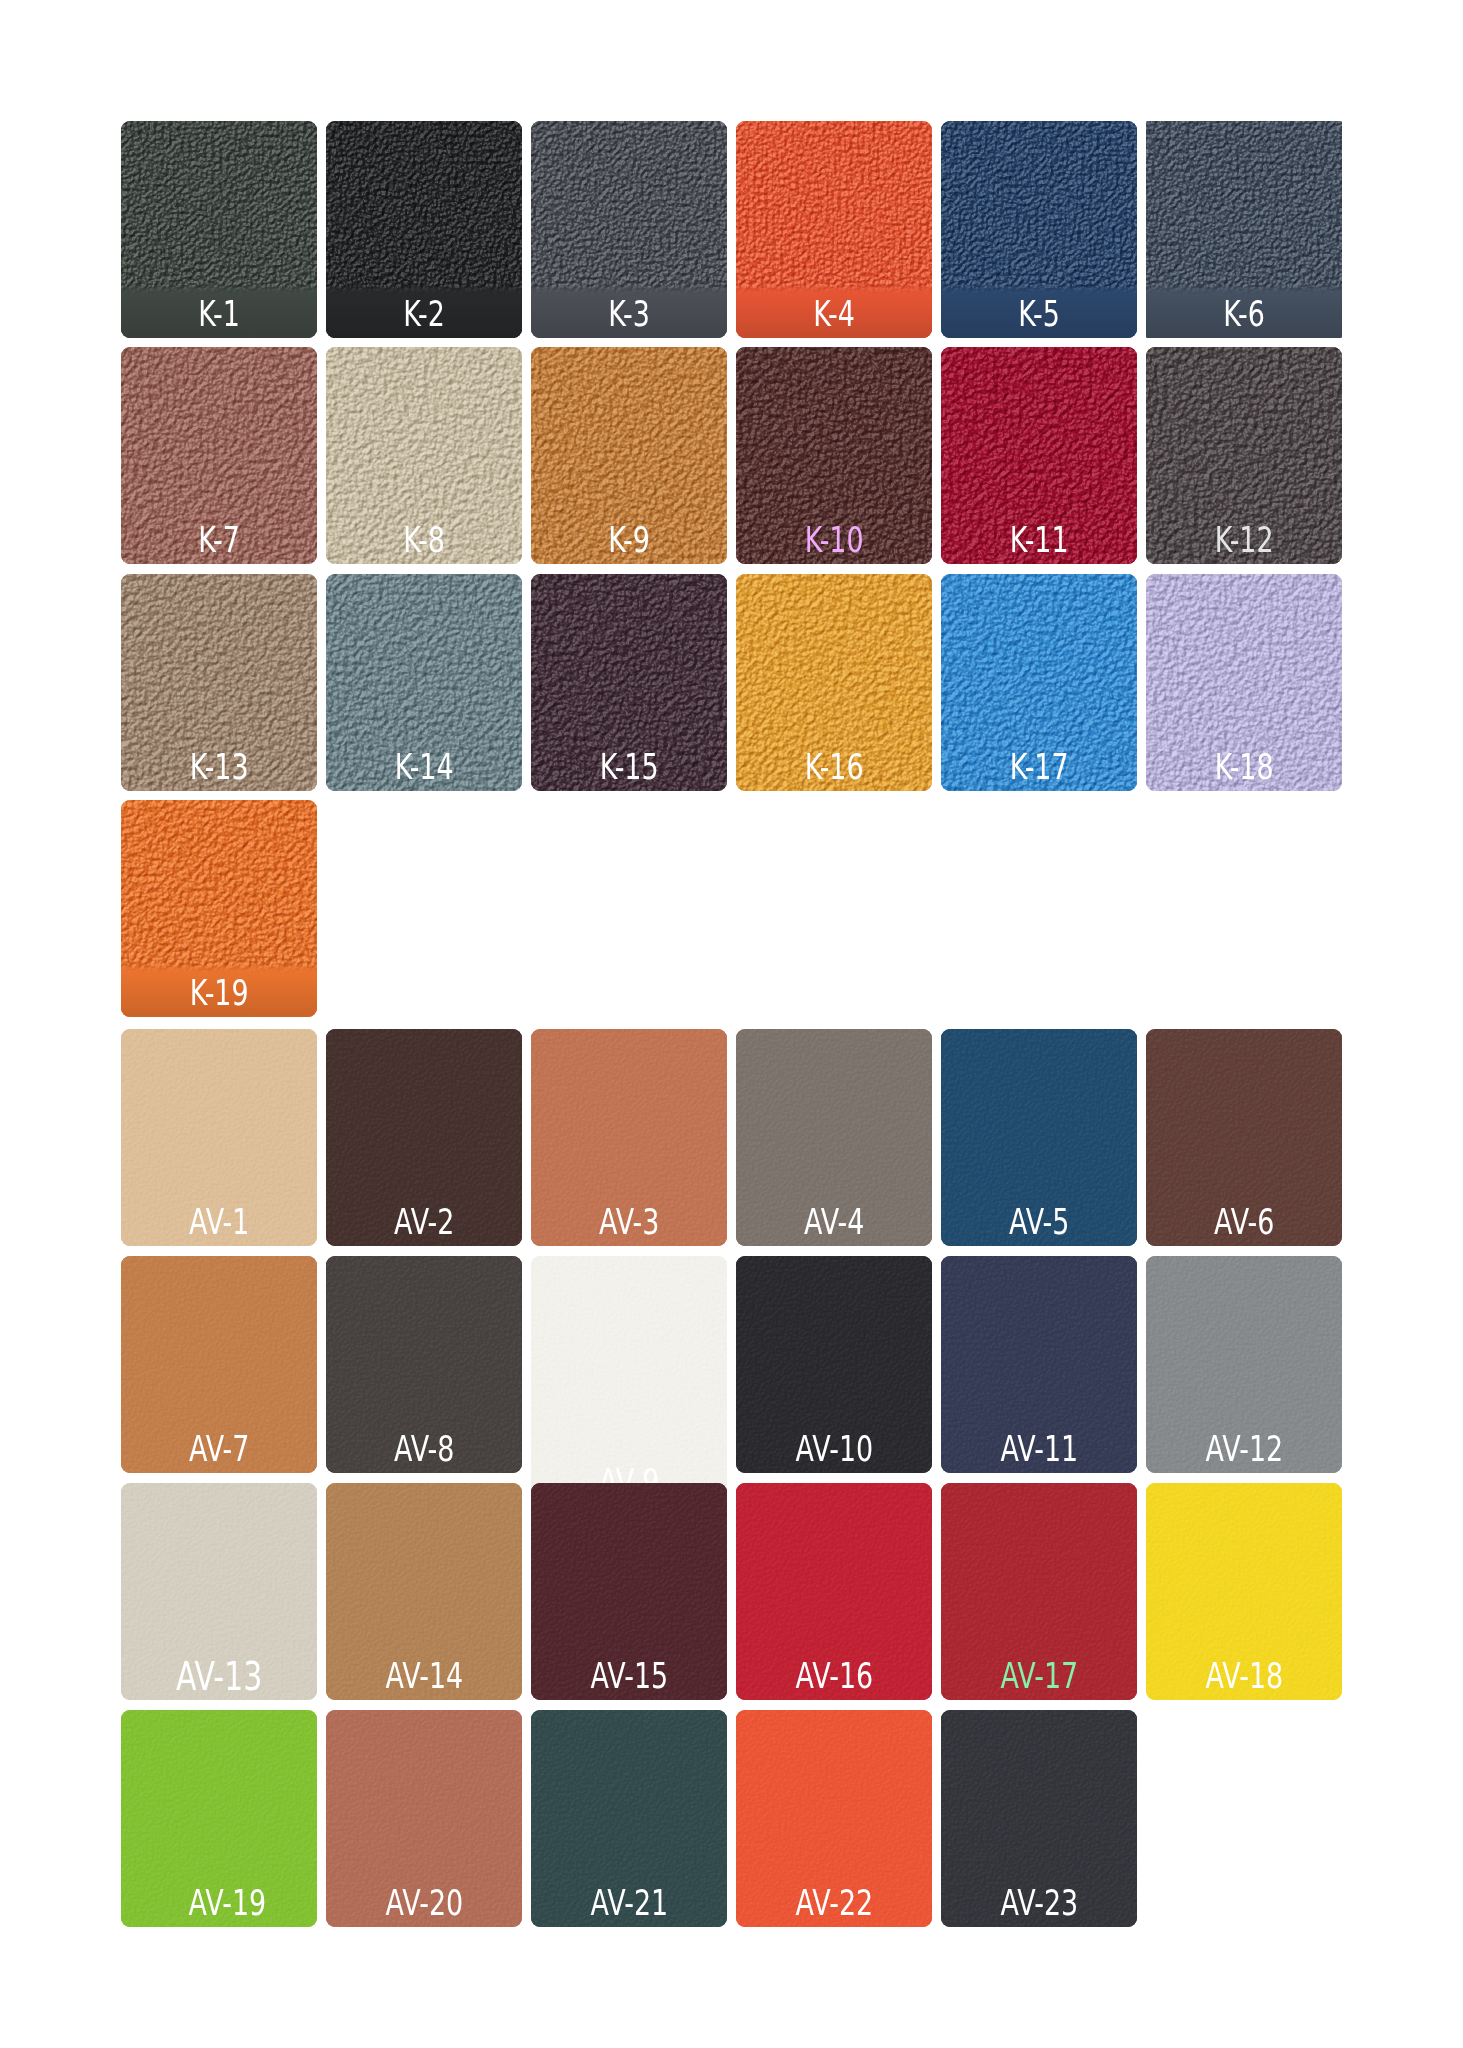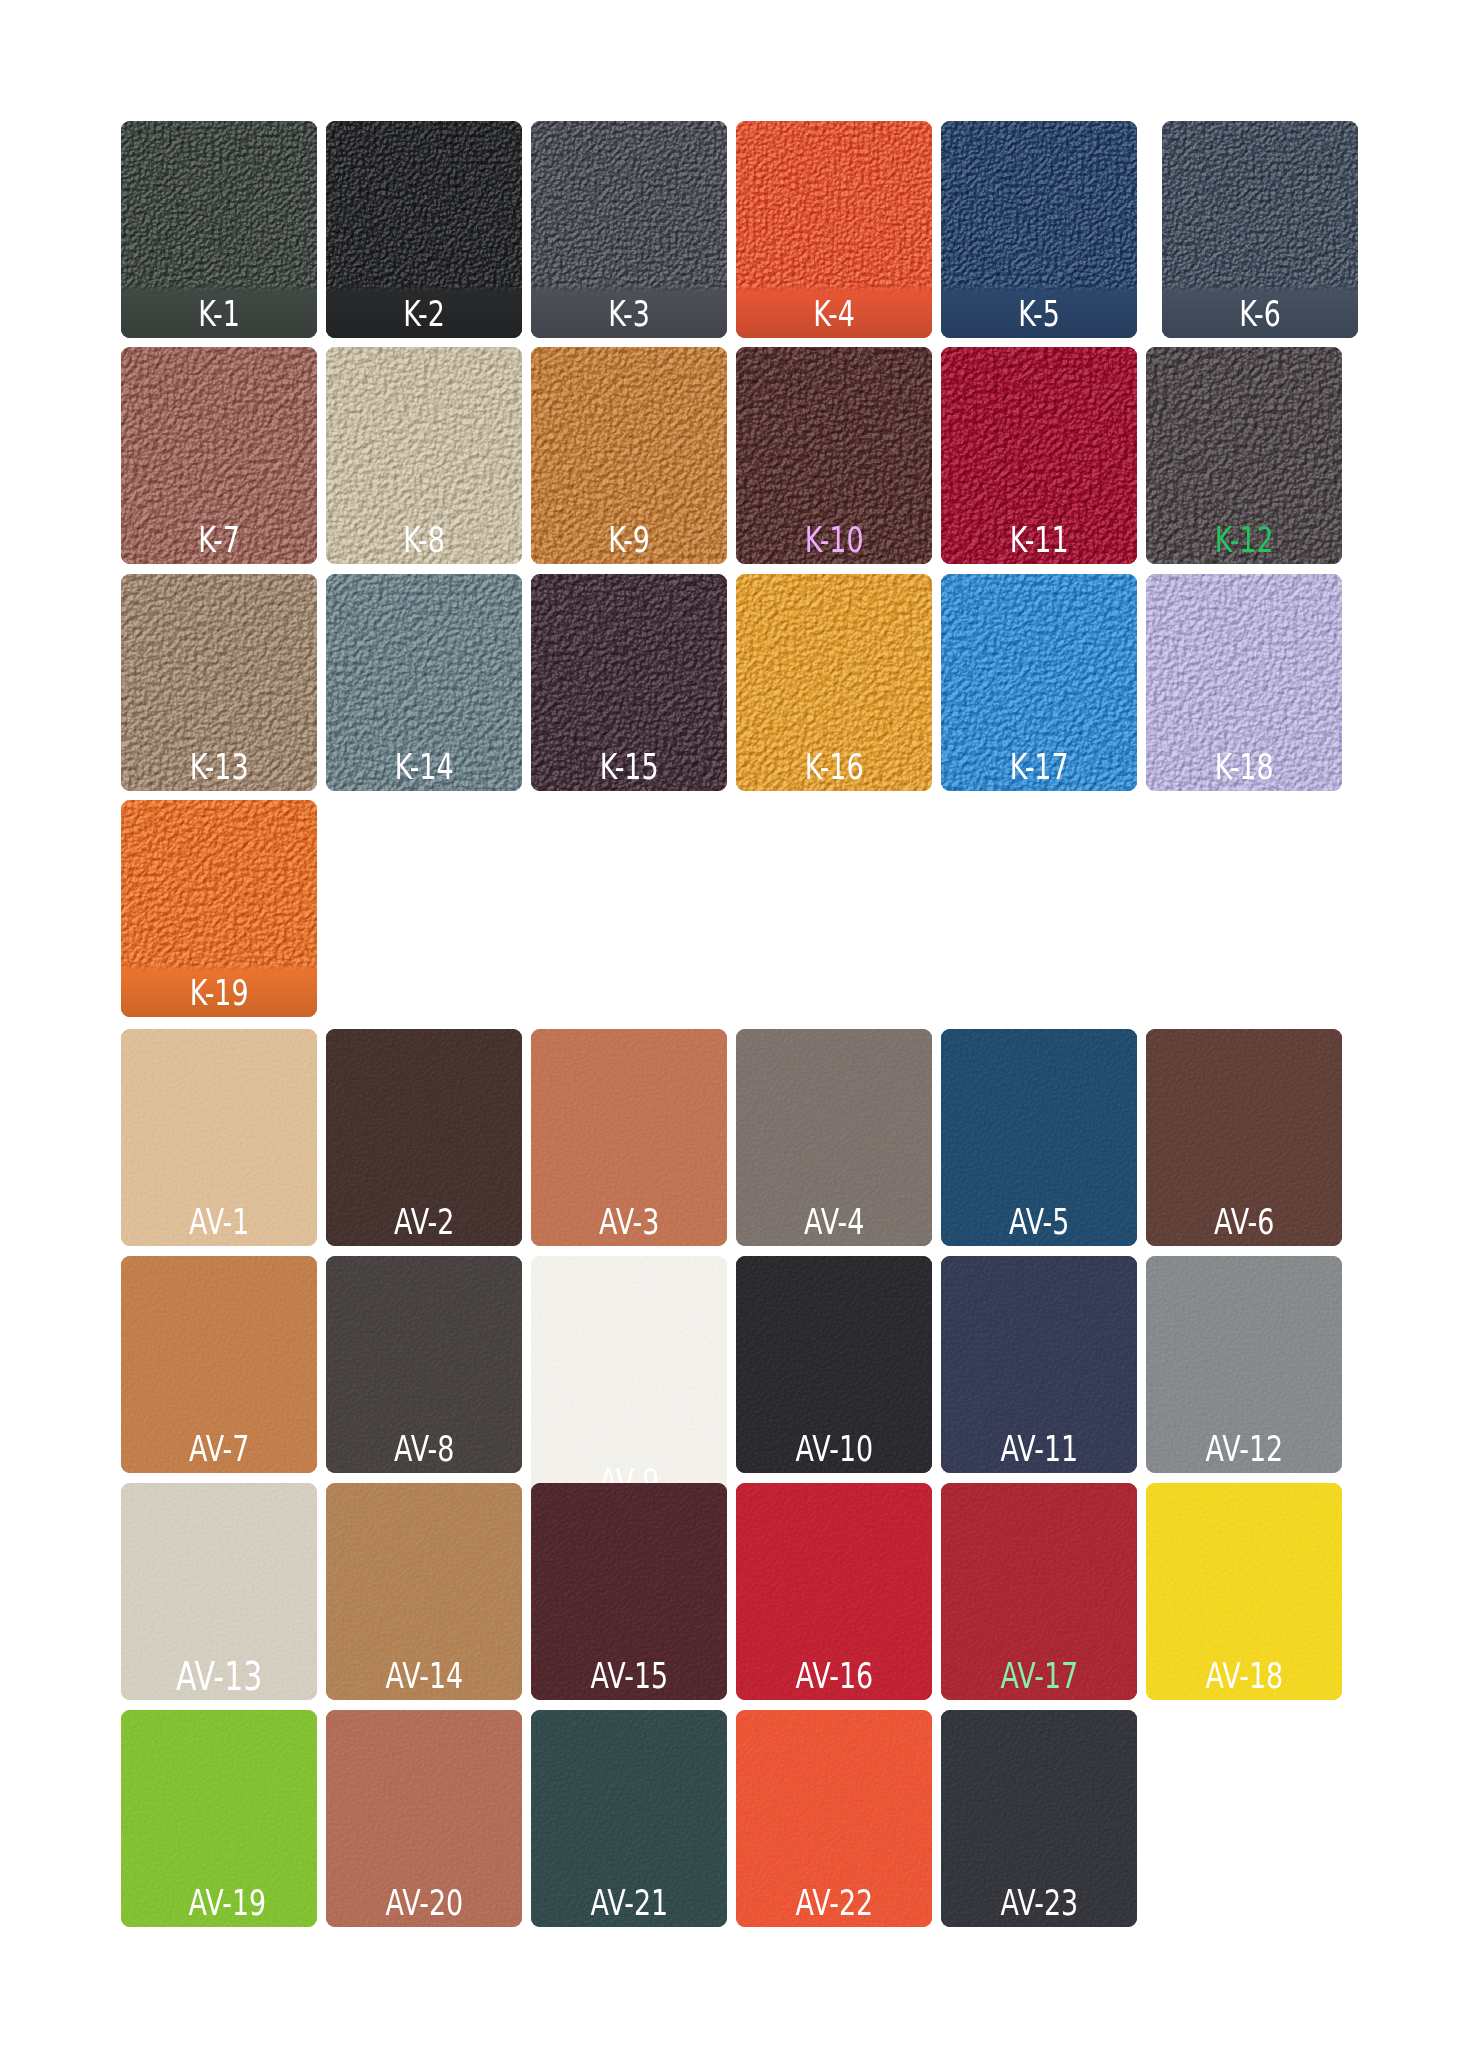--- a/index.html
+++ b/index.html
@@ -164,21 +164,21 @@
               <feDistantLight azimuth="230" elevation="52"></feDistantLight>
             </feSpecularLighting>
             <feGaussianBlur stdDeviation="0.3"></feGaussianBlur>
           </filter>
           <rect width="100%" height="100%" filter="url(#d30)"></rect>
           <rect width="100%" height="100%" filter="url(#s30)" style="mix-blend-mode:screen;opacity:0.2"></rect>
         </svg>
         <div class="band" style="height:53px;background:linear-gradient(to bottom,rgba(0,0,0,0) 0%,rgba(44,71,108,0.72) 8%,rgb(44,71,108) 18%,rgb(38,61,94) 100%);"></div>
         <div class="label" style="font-size:35px;line-height:35px;bottom:6px;color:#ffffff;"><span class="lt">K-5</span></div>
       </div>
-      <div class="swatch" style="left: 1146px; top: 121px; width: 196px; height: 217px; border-radius: 9px; background: rgb(66, 77, 92); margin-left: 16px;">
+      <div class="swatch" style="left: 1146px; top: 121px; width: 196px; height: 217px; border-radius: 2px; background: rgb(66, 77, 92);">
         <svg class="grain" preserveAspectRatio="none">
           <filter id="d37" x="0" y="0" width="100%" height="100%" color-interpolation-filters="sRGB">
             <feTurbulence type="fractalNoise" baseFrequency="0.26" numOctaves="4" seed="37" result="t"></feTurbulence>
             <feDiffuseLighting in="t" lighting-color="#ffffff" surfaceScale="1.9" diffuseConstant="1">
               <feDistantLight azimuth="230" elevation="42"></feDistantLight>
             </feDiffuseLighting>
             <feGaussianBlur stdDeviation="0.3"></feGaussianBlur>
             <feComponentTransfer>
               <feFuncR type="linear" slope="0.2227" intercept="0.0984"></feFuncR>
               <feFuncG type="linear" slope="0.2499" intercept="0.1250"></feFuncG>
@@ -345,21 +345,21 @@
           <filter id="s79" x="0" y="0" width="100%" height="100%" color-interpolation-filters="sRGB">
             <feTurbulence type="fractalNoise" baseFrequency="0.2" numOctaves="4" seed="79" result="t"></feTurbulence>
             <feSpecularLighting in="t" surfaceScale="2.2" specularConstant="1.1" specularExponent="22" lighting-color="#ffffff">
               <feDistantLight azimuth="230" elevation="52"></feDistantLight>
             </feSpecularLighting>
             <feGaussianBlur stdDeviation="0.32"></feGaussianBlur>
           </filter>
           <rect width="100%" height="100%" filter="url(#d79)"></rect>
           <rect width="100%" height="100%" filter="url(#s79)" style="mix-blend-mode:screen;opacity:0.19"></rect>
         </svg>
-        <div class="label" style="font-size:35px;line-height:35px;bottom:6px;color:#22c55e;"><span class="lt">K-12</span></div>
+        <div class="label" style="font-size:35px;line-height:35px;bottom:6px;color:#e5e5e5;"><span class="lt">K-12</span></div>
       </div>
       <div class="swatch" style="left: 121px; top: 574px; width: 196px; height: 217px; border-radius: 9px; background: rgb(154, 131, 110);">
         <svg class="grain" preserveAspectRatio="none">
           <filter id="d86" x="0" y="0" width="100%" height="100%" color-interpolation-filters="sRGB">
             <feTurbulence type="fractalNoise" baseFrequency="0.2" numOctaves="4" seed="86" result="t"></feTurbulence>
             <feDiffuseLighting in="t" lighting-color="#ffffff" surfaceScale="2.2" diffuseConstant="1">
               <feDistantLight azimuth="230" elevation="42"></feDistantLight>
             </feDiffuseLighting>
             <feGaussianBlur stdDeviation="0.32"></feGaussianBlur>
             <feComponentTransfer>

